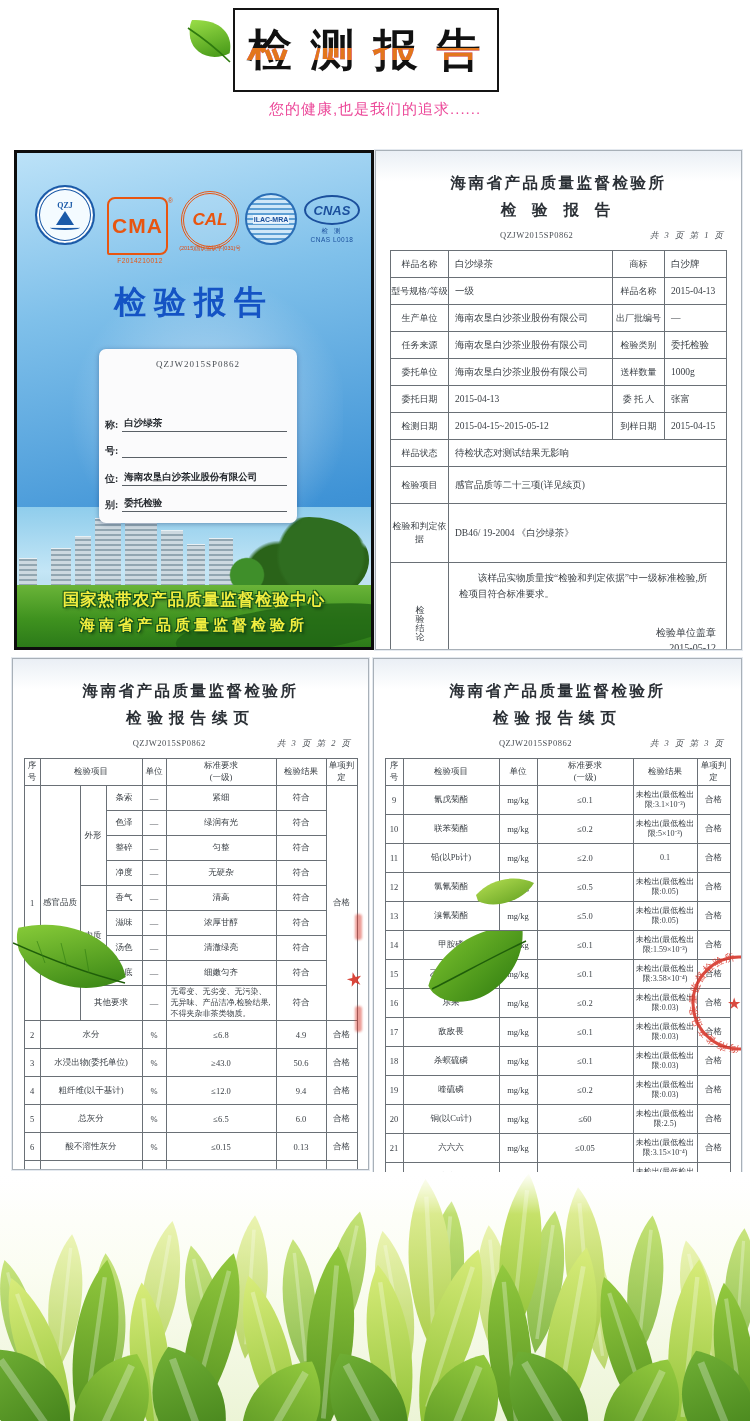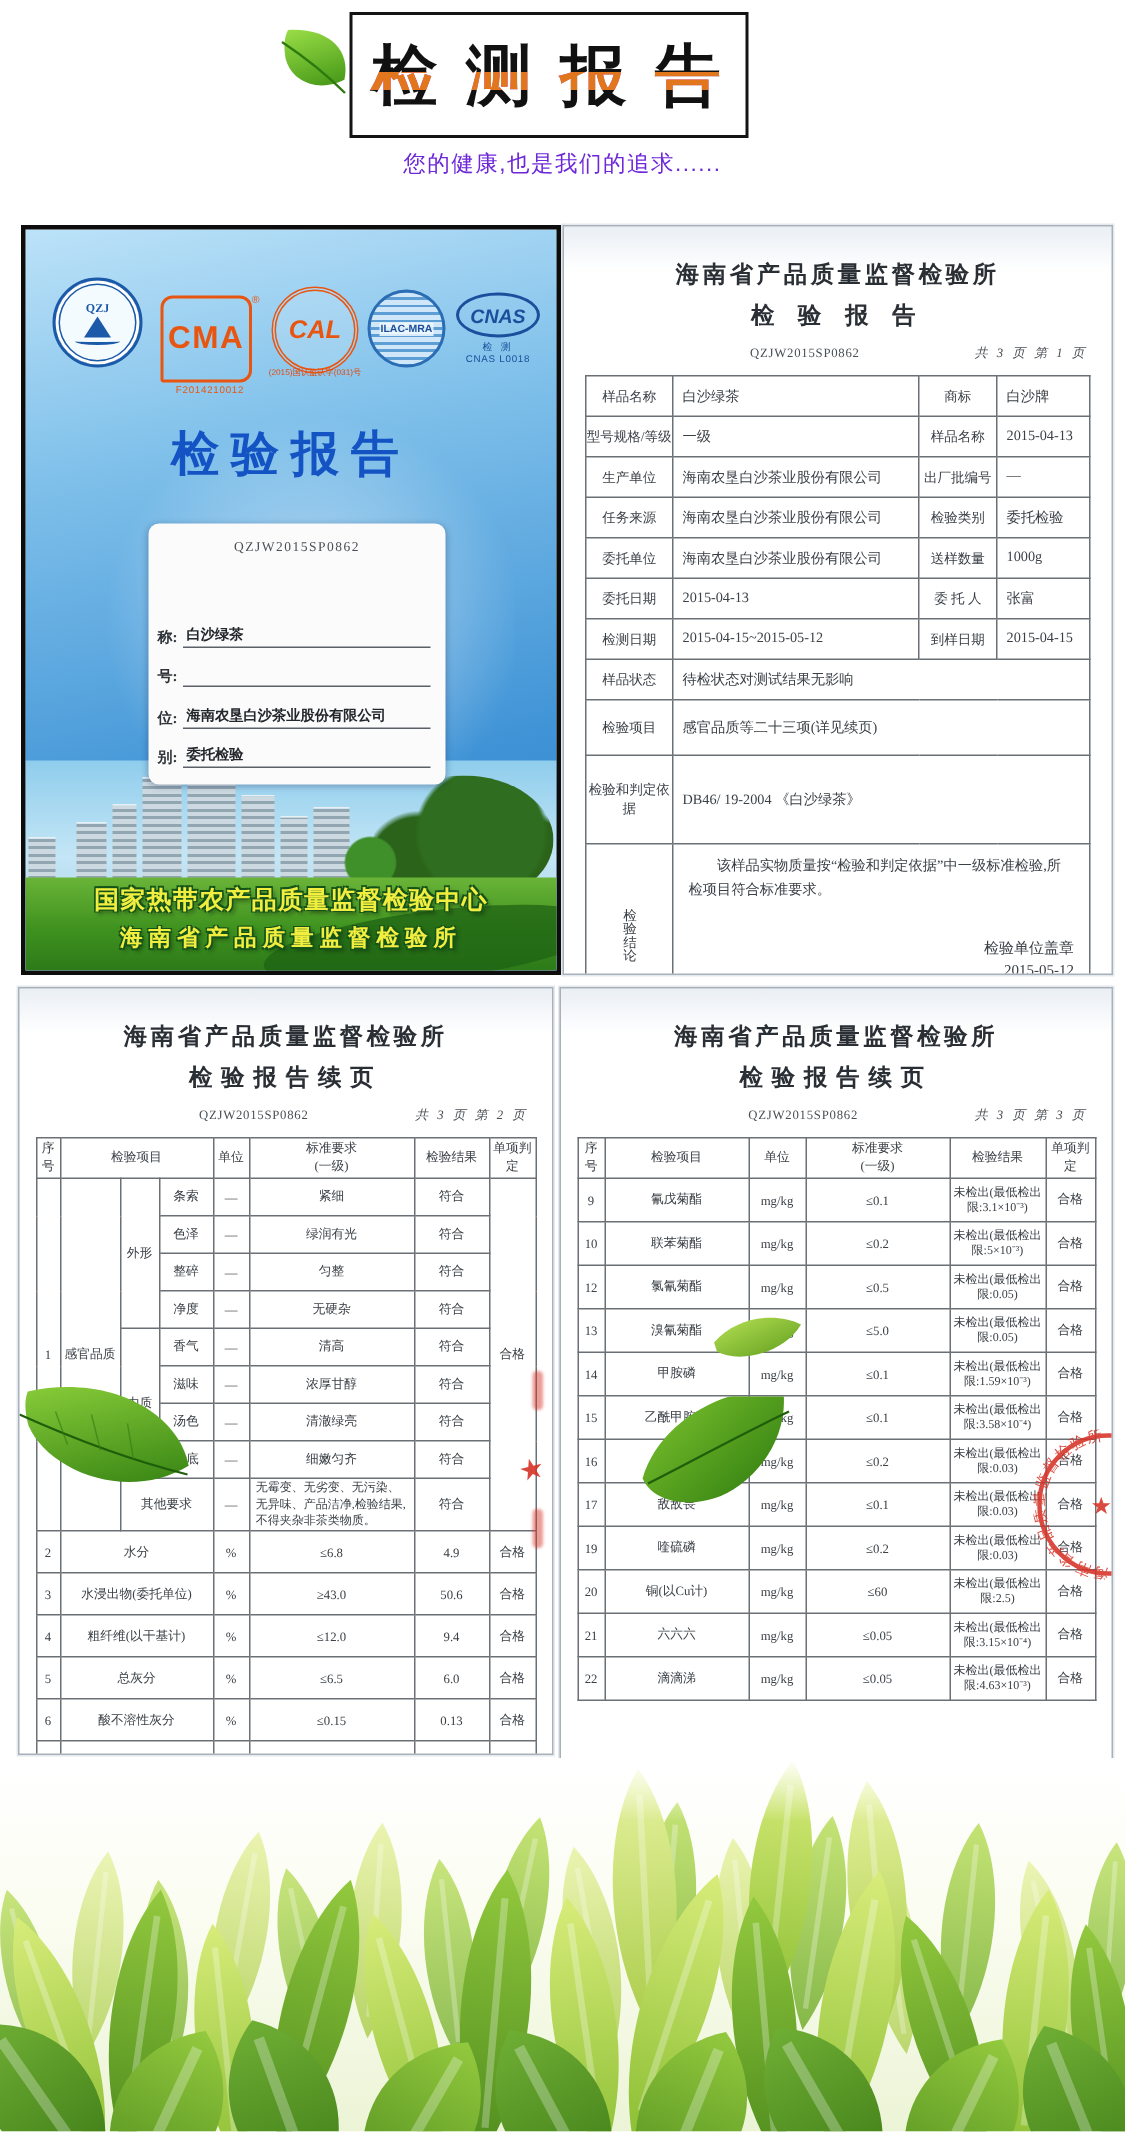--- a/index.html
+++ b/index.html
@@ -8,21 +8,21 @@
   .abs{position:absolute;}
 
   
   .title-box{position:absolute;left:233px;top:8px;width:262px;height:80px;
     border:2px solid #141414;display:flex;align-items:center;justify-content:center;background:#fff;}
   .main-title{font-weight:bold;font-size:44px;letter-spacing:4px;color:#111;
     font-family:"Liberation Serif",serif;white-space:nowrap;}
   .title-band{position:absolute;left:5px;right:5px;top:47%;height:15%;
     background:#e2761c;mix-blend-mode:lighten;}
   .subtitle{position:absolute;left:0;top:100px;width:750px;text-align:center;
-    font-family:"Liberation Sans",sans-serif;font-size:15px;color:#6d28d9;letter-spacing:1px;}
+    font-family:"Liberation Sans",sans-serif;font-size:15px;color:#ec4899;letter-spacing:1px;}
   .hleaf{position:absolute;left:178px;top:12px;}
 
   
   .panel{position:absolute;overflow:hidden;}
   .paper{background:linear-gradient(180deg,#eaeff5 0,#ffffff 30px);
     border:1px solid #a8b0b8;box-shadow:0 0 0 1px #e4e9ef;}
   #cover{left:14px;top:150px;width:354px;height:494px;border:3px solid #0d0d0d;
     background:linear-gradient(168deg,#bce2f8 0%,#7fc0ea 30%,#3f93d6 72%,#2e7ec3 100%);}
   #cover:before{content:"";position:absolute;left:8%;top:22%;width:84%;height:62%;
     background:radial-gradient(circle at 55% 50%,rgba(255,255,255,.55),rgba(255,255,255,0) 62%);}
@@ -496,20 +496,28 @@
         </tr>
           <tr>
           <td>10</td>
           <td>联苯菊酯</td>
           <td>mg/kg</td>
           <td>≤0.2</td>
           <td class="res">未检出(最低检出限:5×10⁻³)</td>
           <td>合格</td>
         </tr>
           <tr>
+          <td>11</td>
+          <td>铅(以Pb计)</td>
+          <td>mg/kg</td>
+          <td>≤2.0</td>
+          <td class="res">0.1</td>
+          <td>合格</td>
+        </tr>
+          <tr>
           <td>12</td>
           <td>氯氰菊酯</td>
           <td>mg/kg</td>
           <td>≤0.5</td>
           <td class="res">未检出(最低检出限:0.05)</td>
           <td>合格</td>
         </tr>
           <tr>
           <td>13</td>
           <td>溴氰菊酯</td>
@@ -538,20 +546,28 @@
           <td>16</td>
           <td>乐果</td>
           <td>mg/kg</td>
           <td>≤0.2</td>
           <td class="res">未检出(最低检出限:0.03)</td>
           <td>合格</td>
         </tr>
           <tr>
           <td>17</td>
           <td>敌敌畏</td>
+          <td>mg/kg</td>
+          <td>≤0.1</td>
+          <td class="res">未检出(最低检出限:0.03)</td>
+          <td>合格</td>
+        </tr>
+          <tr>
+          <td>18</td>
+          <td>杀螟硫磷</td>
           <td>mg/kg</td>
           <td>≤0.1</td>
           <td class="res">未检出(最低检出限:0.03)</td>
           <td>合格</td>
         </tr>
           <tr>
           <td>19</td>
           <td>喹硫磷</td>
           <td>mg/kg</td>
           <td>≤0.2</td>

